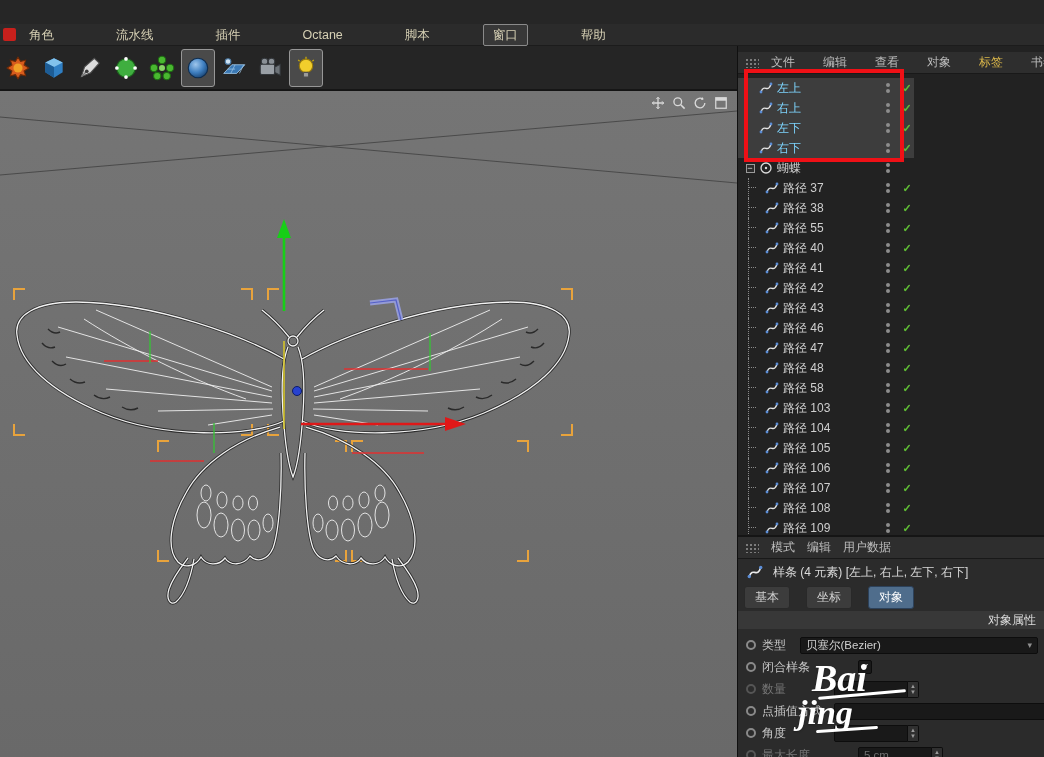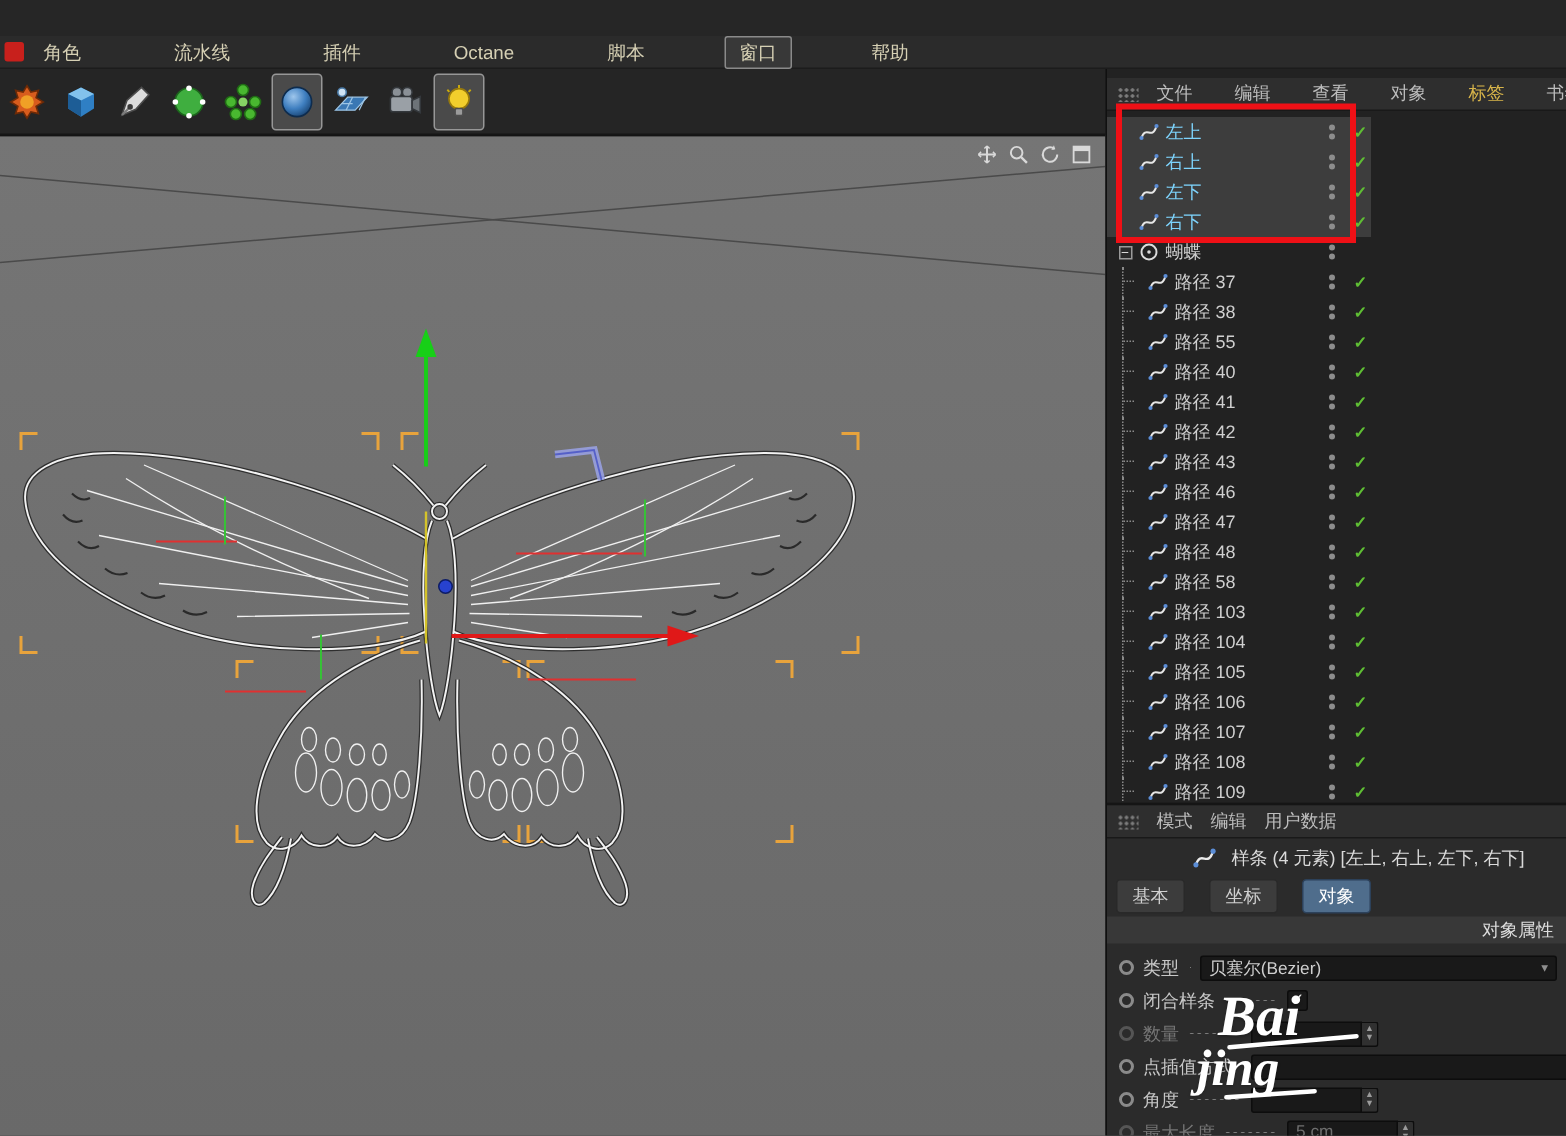--- a/index.html
+++ b/index.html
@@ -44,21 +44,21 @@
   .tree{border-left:1px dotted #8a8a8a;height:100%;width:1px;position:relative;margin-right:4px;}
   .tree::after{content:"";position:absolute;left:0;top:9px;width:7px;border-top:1px dotted #8a8a8a;}
   .obj-icon{width:16px;height:16px;flex:none;margin:0 3px 0 1px;display:flex;align-items:center;justify-content:center;}
   .obj-label{flex:1;white-space:nowrap;overflow:hidden;}
   .vis-dots{display:flex;flex-direction:column;gap:2px;width:10px;align-items:center;flex:none;}
   .vis-dots i{width:4px;height:4px;border-radius:50%;background:#8d8d8d;}
   .check{width:14px;text-align:center;color:#5fbe34;font-size:11px;font-weight:bold;flex:none;margin-left:7px;}
 
   
   #attribute-manager{position:absolute;left:0;right:0;top:489px;bottom:0;background:#2b2b2b;border-top:2px solid #151515;}
-  .am-info{height:26px;display:flex;align-items:center;gap:7px;padding:0 8px;font-size:12px;color:#dadada;white-space:nowrap;margin-left:48px;}
+  .am-info{height:26px;display:flex;align-items:center;gap:7px;padding:0 8px;font-size:12px;color:#dadada;white-space:nowrap;}
   #am-tabs{display:flex;gap:16px;padding:2px 6px;height:24px;align-items:center;}
   .am-tab{padding:2px 10px;font-size:12px;color:#d0d0d0;background:#3c3c3c;border-radius:3px;border:1px solid #292929;}
   .am-tab.active{background:#4f6d8c;color:#ffffff;border-color:#2c415a;}
   .am-section{height:18px;line-height:18px;padding:0 8px;font-size:12px;color:#dddddd;background:#383838;margin-top:2px;text-align:right;}
   #am-rows{padding:5px 6px 0 8px;}
   .am-row{display:flex;align-items:center;height:22px;font-size:12px;color:#c8c8c8;}
   .kf{width:10px;height:10px;border:2px solid #8a8a8a;border-radius:50%;flex:none;margin-right:6px;}
   .am-row.disabled .kf{border-color:#555555;}
   .am-row.disabled .am-label{color:#757575;}
   .am-label{white-space:nowrap;}

